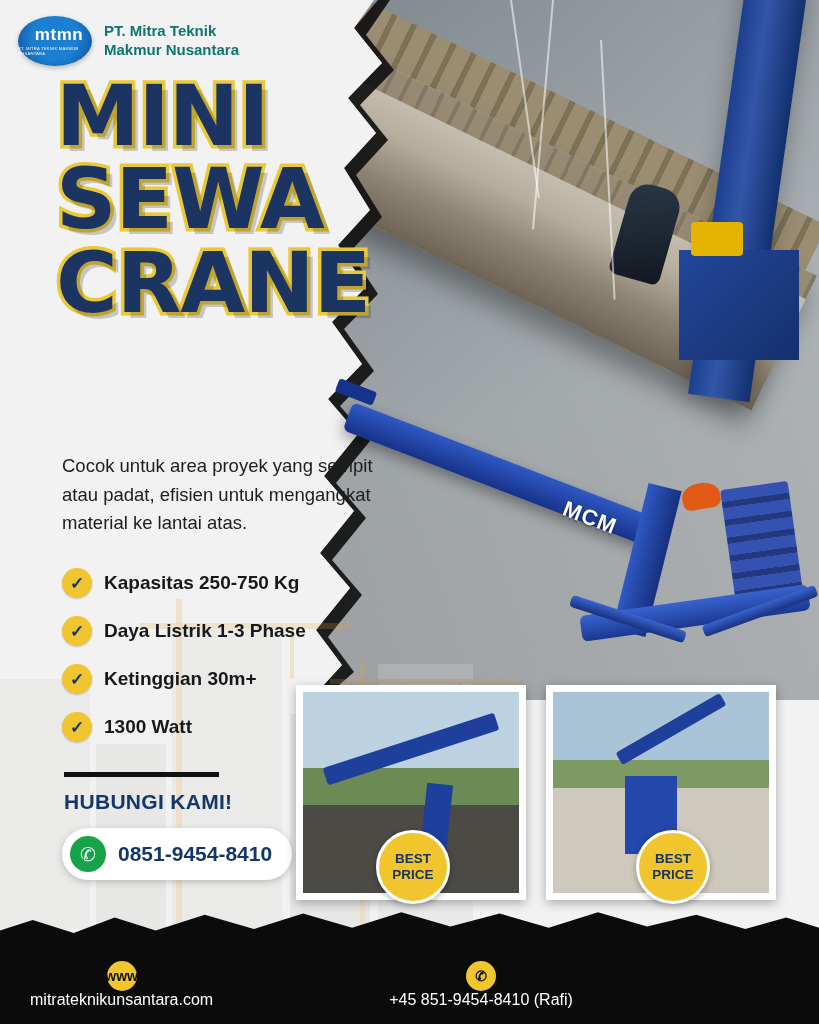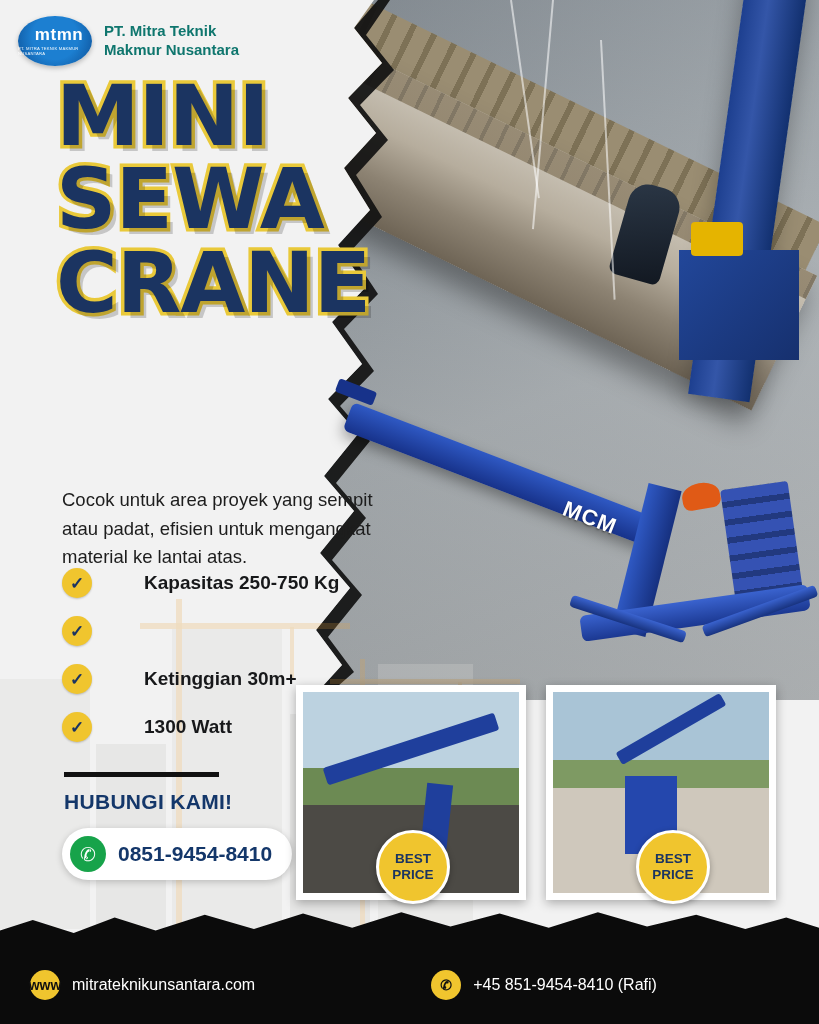--- a/index.html
+++ b/index.html
@@ -195,34 +195,34 @@
     -webkit-text-stroke: 7px #e9c93a;
     paint-order: stroke fill;
     letter-spacing: -1px;
     text-shadow: 6px 6px 0 rgba(0,0,0,.18);
     margin-bottom: 6px;
   }
 
   
   .desc {
     position:absolute; left: 62px; top: 452px; width: 320px;
-    font-size: 18.5px; line-height: 1.55; color:#1d1d1d;margin-top:34px;
+    font-size: 18.5px; line-height: 1.55; color:#1d1d1d;
   }
 
   
   .features { position:absolute; left: 62px; top: 568px; width: 330px; }
   .feat { display:flex; align-items:center; gap: 12px; margin-bottom: 18px; }
   .check {
     width: 30px; height: 30px; border-radius: 50%;
     background: #f0c52e; color:#1b3461;
     display:flex; align-items:center; justify-content:center;
     font-size: 17px; font-weight: 900; flex: 0 0 auto;
     box-shadow: 0 1px 2px rgba(0,0,0,.2);
   }
-  .feat span.txt { font-size: 19px; font-weight: 800; color:#17181a;margin-left:40px; }
+  .feat span.txt { font-size: 19px; font-weight: 800; color:#17181a; }
 
   
   .rule {
     position:absolute; left: 64px; top: 772px; width: 155px; height: 5px;
     background:#111;
   }
   .hubungi {
     position:absolute; left: 64px; top: 790px;
     font-size: 21px; font-weight: 900; color:#14376a; letter-spacing:.3px;
   }
@@ -290,21 +290,21 @@
     position:absolute; left:0; bottom:0; width: 819px; height: 130px;
     background:#0b0b0b;
     clip-path: polygon(0 28%, 4% 20%, 9% 30%, 14% 18%, 19% 28%, 25% 16%,
       31% 27%, 37% 15%, 43% 26%, 49% 14%, 55% 25%, 61% 15%, 67% 26%,
       73% 14%, 79% 25%, 85% 16%, 91% 27%, 96% 18%, 100% 26%, 100% 100%, 0 100%);
   }
   .footer-row {
     position:absolute; left:0; bottom: 0; width: 819px; height: 78px;
     display:flex; align-items:center; color:#fff;
   }
-  .f-item { display:flex; align-items:center; gap: 12px; }
+  .f-item { display:flex; align-items:center; gap: 0; flex-direction: column; }
   .f-item.web { margin-left: 30px; }
   .f-item.wa  { margin-left: 176px; }
   .f-ic {
     width: 30px; height: 30px; border-radius:50%;
     background:#f0c52e; color:#111;
     display:flex; align-items:center; justify-content:center;
     font-size: 14px; font-weight:800;
   }
   .f-tx { font-size: 16px; }
 </style>
@@ -376,20 +376,21 @@
 
   <div class="desc">Cocok untuk area proyek yang sempit atau padat, efisien untuk mengangkat material ke lantai atas.</div>
 
   <div class="features">
     <div class="feat">
       <div class="check">✓</div>
       <span class="txt">Kapasitas 250-750 Kg</span>
     </div>
     <div class="feat">
       <div class="check">✓</div>
+      <span class="txt">Daya Listrik 1-3 Phase</span>
     </div>
     <div class="feat">
       <div class="check">✓</div>
       <span class="txt">Ketinggian 30m+</span>
     </div>
     <div class="feat">
       <div class="check">✓</div>
       <span class="txt">1300 Watt</span>
     </div>
   </div>

